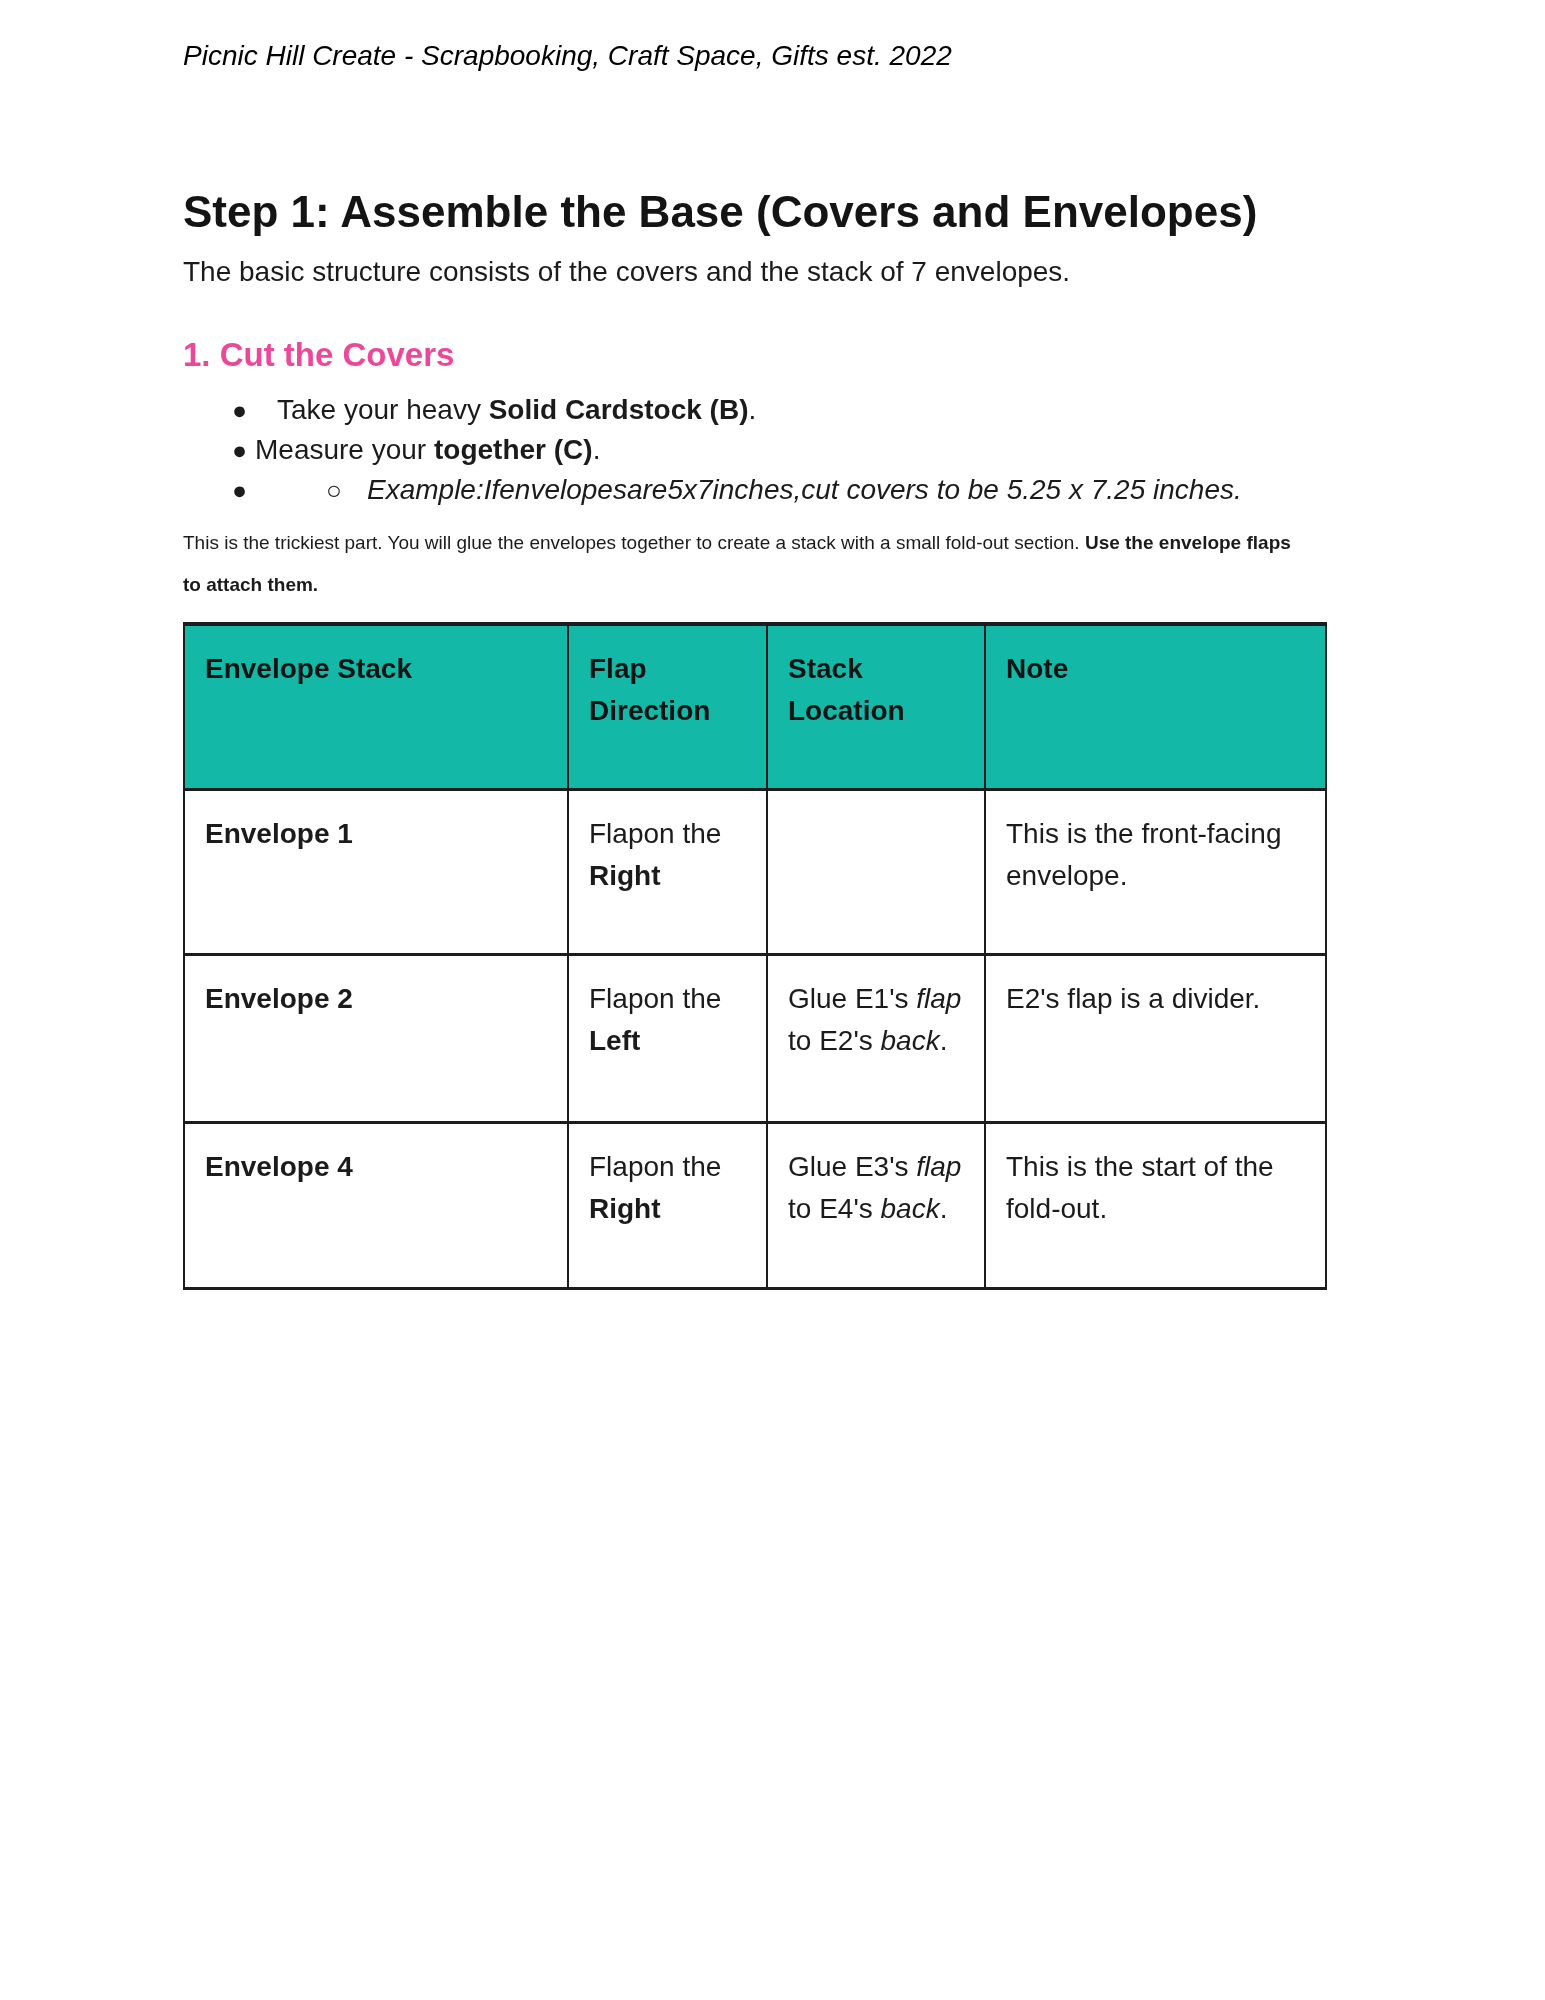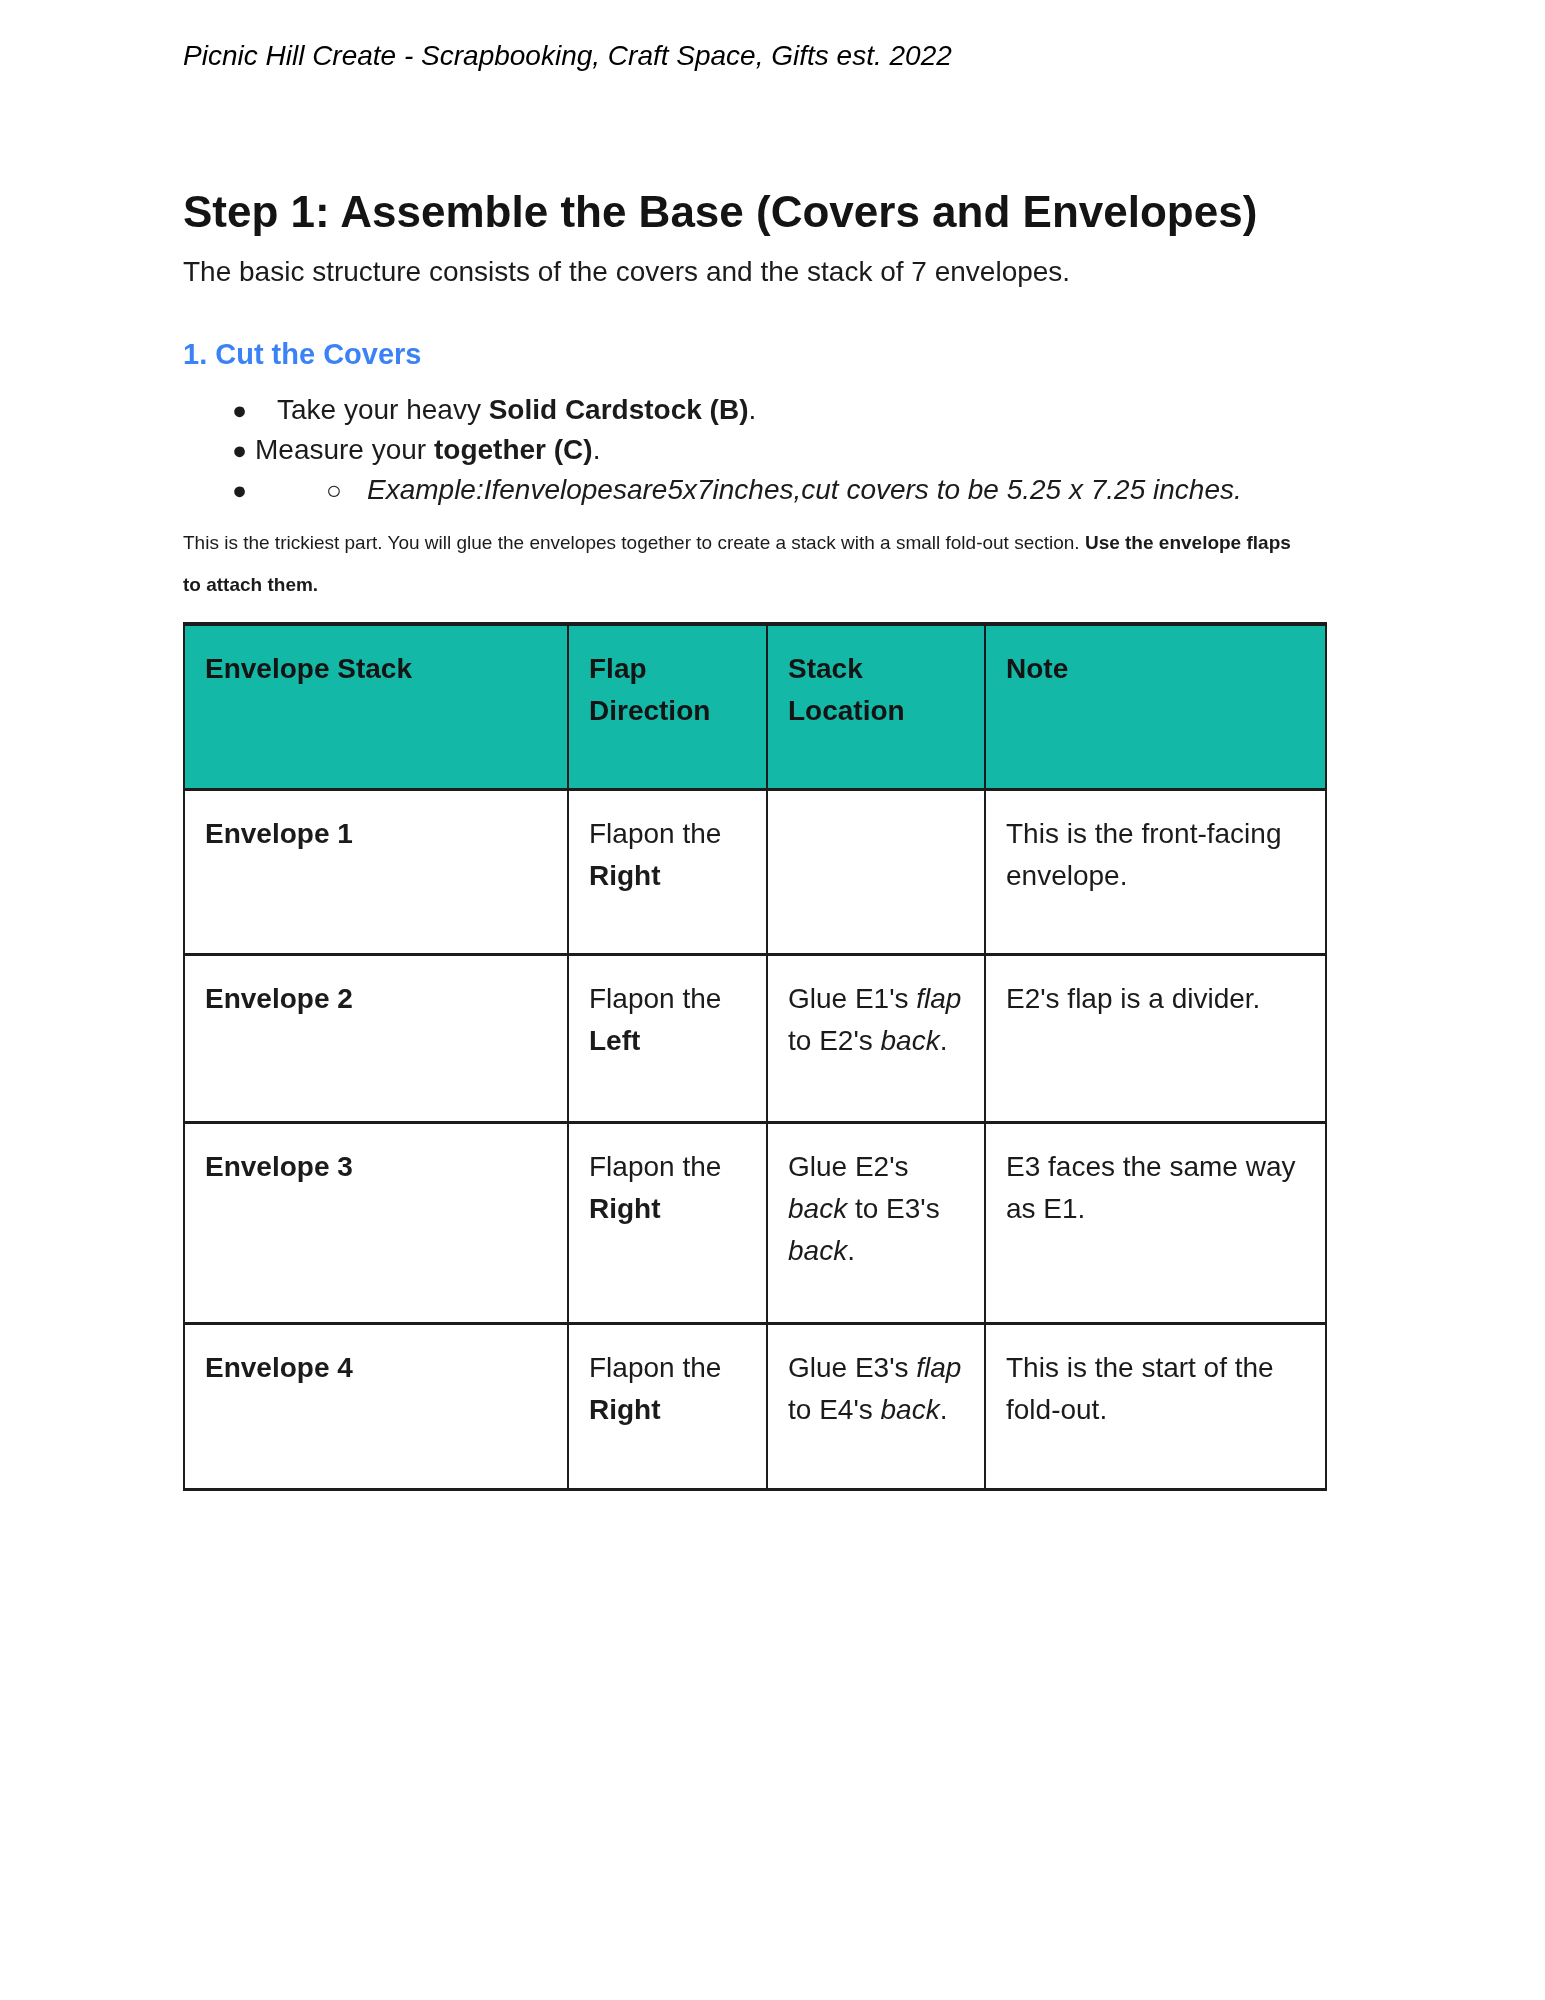--- a/index.html
+++ b/index.html
@@ -31,24 +31,24 @@
     color:#141414;
   }
   p.intro{
     margin:12px 0 0 0;
     font-size:28px;
     line-height:42px;
     width:1150px;
   }
   h2.section-heading{
     margin:40px 0 0 0;
-    font-size:29px;
+    font-size:33px;
     line-height:43px;
     font-weight:700;
-    color:#3b82f6;
+    color:#ec4899;
   }
   h2.section-heading.second{ margin-top:56px; }
   ul.bullet-list{
     list-style:none;
     margin:14px 0 0 0;
     padding:0 0 0 49px;
     font-size:28px;
     line-height:40px;
   }
   ul.bullet-list li{ display:flex; align-items:flex-start; }
@@ -165,26 +165,20 @@
         <td><span>Flapon the </span><span class="seg-b">Right</span></td>
         <td></td>
         <td><span>This is the front-facing envelope.</span></td>
       </tr>
       <tr class="row-2">
         <td><span class="seg-b">Envelope 2</span></td>
         <td><span>Flapon the </span><span class="seg-b">Left</span></td>
         <td><span>Glue E1's </span><span class="seg-i">flap</span><span> to E2's </span><span class="seg-i">back</span><span>.</span></td>
         <td><span>E2's flap is a divider.</span></td>
       </tr>
-      <tr class="row-3">
-        <td><span class="seg-b">Envelope 3</span></td>
-        <td><span>Flapon the </span><span class="seg-b">Right</span></td>
-        <td><span>Glue E2's </span><span class="seg-i">back</span><span> to E3's </span><span class="seg-i">back</span><span>.</span></td>
-        <td><span>E3 faces the same way as E1.</span></td>
-      </tr>
       <tr class="row-4">
         <td><span class="seg-b">Envelope 4</span></td>
         <td><span>Flapon the </span><span class="seg-b">Right</span></td>
         <td><span>Glue E3's </span><span class="seg-i">flap</span><span> to E4's </span><span class="seg-i">back</span><span>.</span></td>
         <td><span>This is the start of the fold-out.</span></td>
       </tr>
     </tbody>
   </table>
 
 </div>

